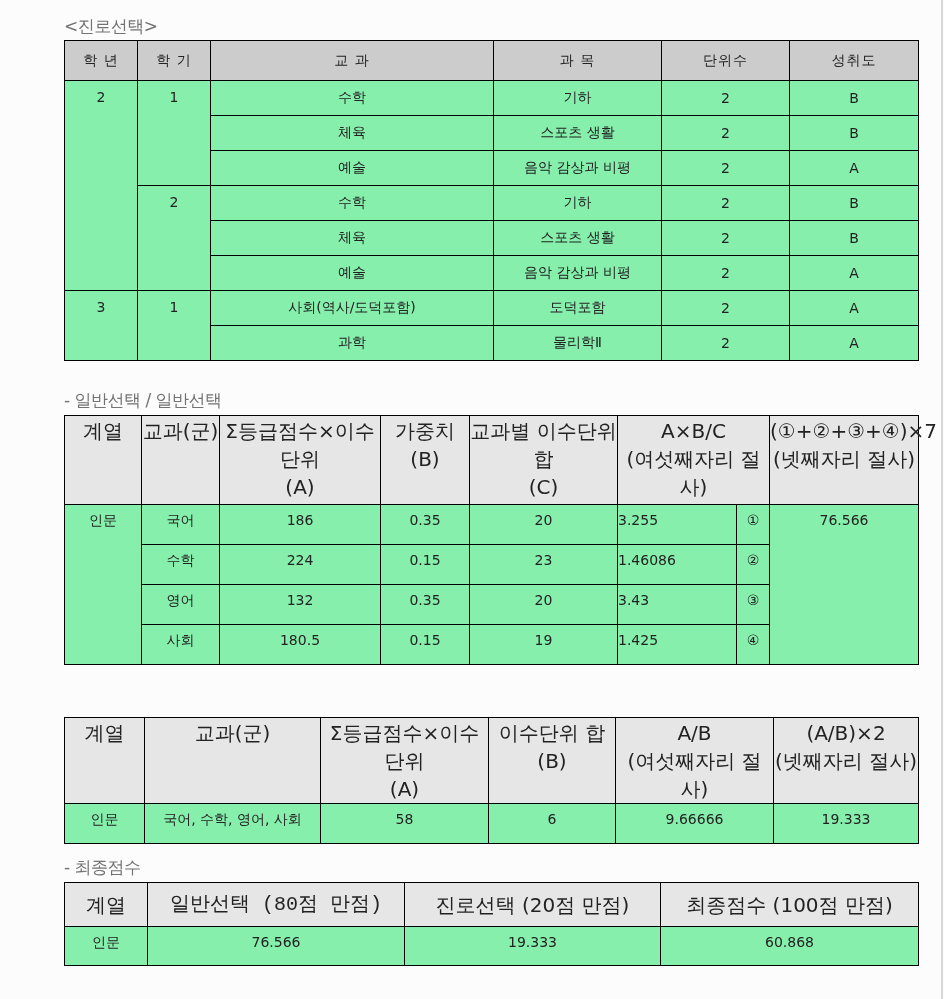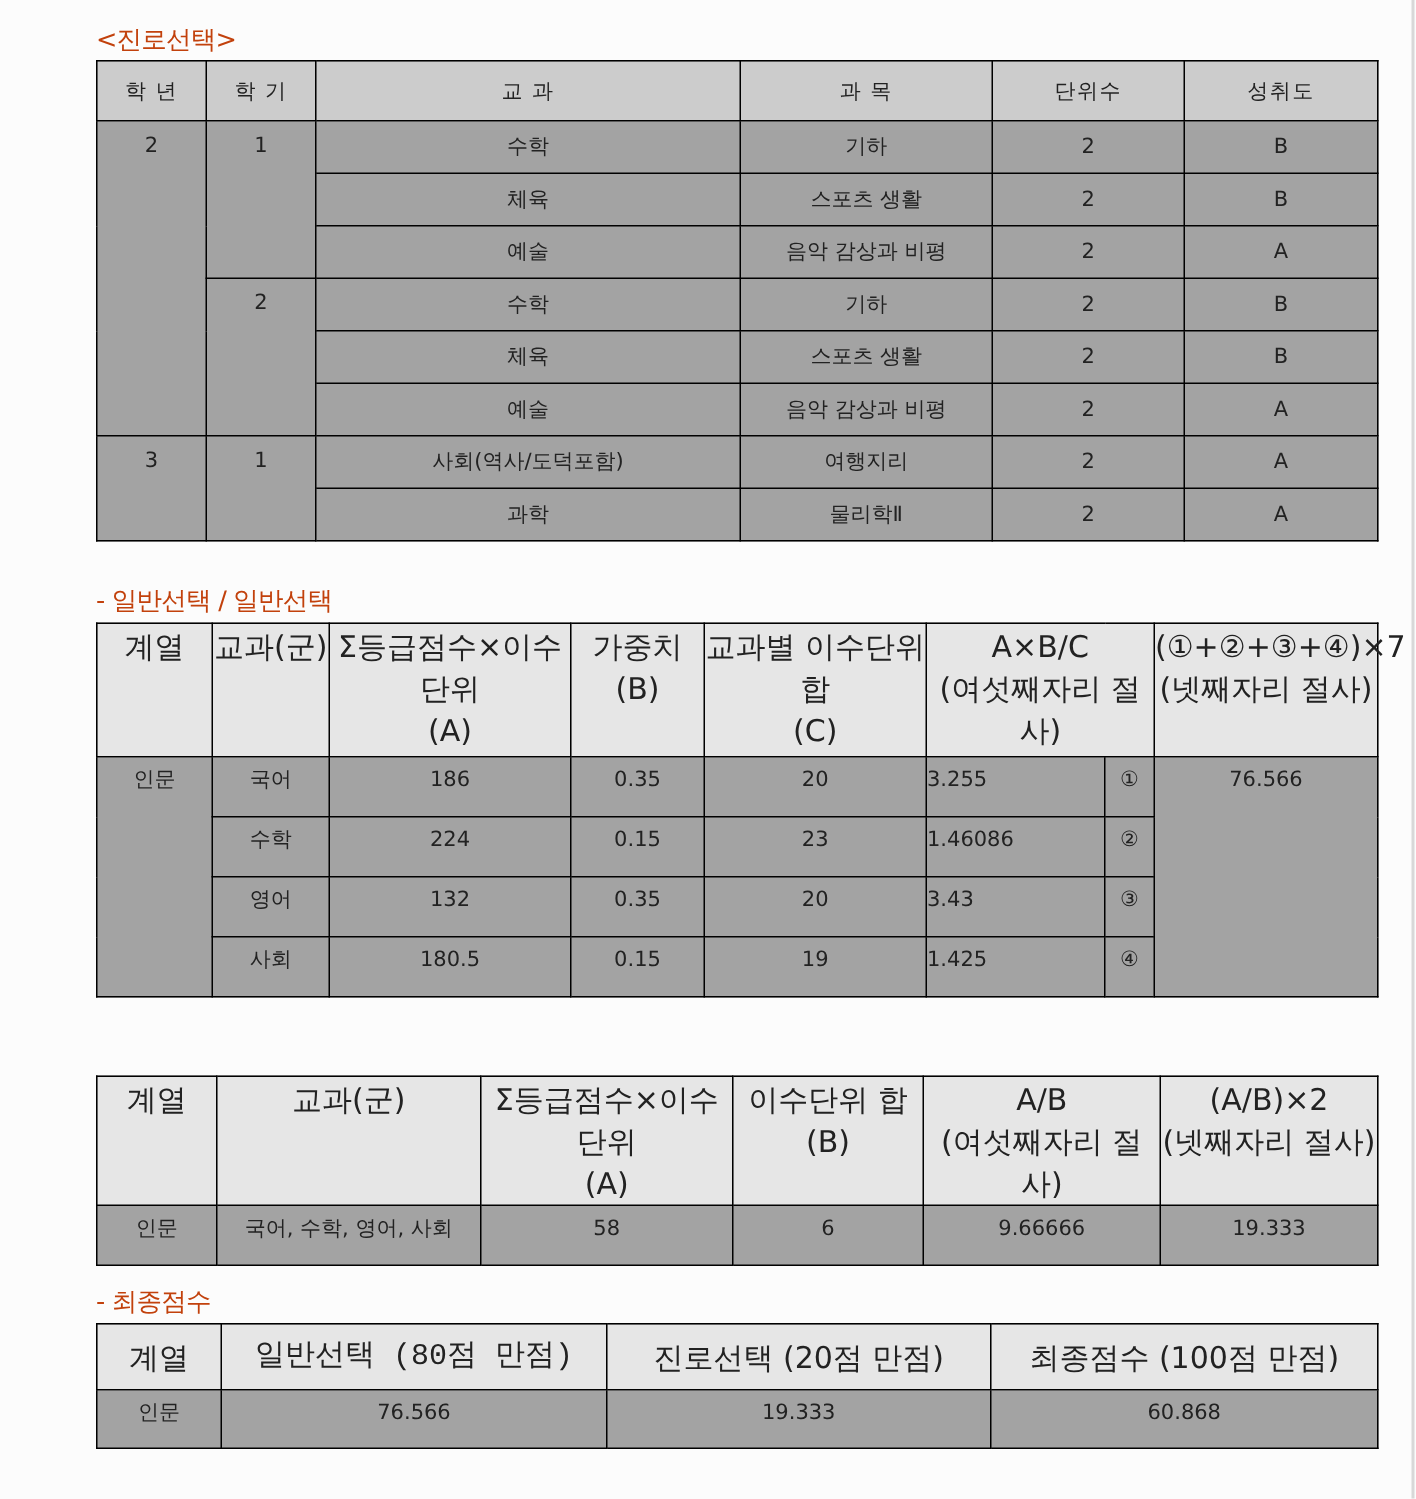--- a/index.html
+++ b/index.html
@@ -4,22 +4,22 @@
 <style>
   html, body { margin: 0; padding: 0; }
   body {
     width: 944px; height: 999px; overflow: hidden;
     background: #fcfcfc;
     font-family: "DejaVu Sans", "Liberation Sans", sans-serif;
     color: #222;
     position: relative;
   }
   .page-edge { position: absolute; left: 941px; top: 0; width: 2px; height: 999px; background: #d8d8d8; }
-  .section-title { position: absolute; left: 64px; font-size: 17px; color: #c2410c; letter-spacing: -0.5px; }
-  table { position: absolute; border-collapse: collapse; table-layout: fixed; background: #a3a3a3; font-size: 14px; }
+  .section-title { position: absolute; left: 64px; font-size: 17px; color: #737373; letter-spacing: -0.5px; }
+  table { position: absolute; border-collapse: collapse; table-layout: fixed; background: #86efac; font-size: 14px; }
   td, th { border: 1px solid #000; text-align: center; font-weight: normal; padding: 0; }
   .t1 th { background: #cccccc; height: 39px; font-size: 14px; letter-spacing: 1px; }
   .t1 td { height: 34px; vertical-align: middle; }
   .t1 td.vtop { vertical-align: top; padding-top: 8px; }
   .hdr { background: #e6e6e6; vertical-align: top; line-height: 28px; padding-top: 1px; font-size: 20px; }
   .t2 td.body { vertical-align: top; padding-top: 5px; height: 34px; line-height: 20px; }
   .t2 td.num-right { text-align: left; padding-right: 2px; }
   .t2 td.circ { width: 30px; }
   .t3 td.body, .t4 td.body { vertical-align: top; padding-top: 5px; line-height: 20px; }
 </style>
@@ -84,21 +84,21 @@
   <tr>
     <td>예술</td>
     <td>음악 감상과 비평</td>
     <td>2</td>
     <td>A</td>
   </tr>
   <tr>
     <td rowspan="2" class="vtop">3</td>
     <td rowspan="2" class="vtop">1</td>
     <td>사회(역사/도덕포함)</td>
-    <td>여행지리</td>
+    <td>도덕포함</td>
     <td>2</td>
     <td>A</td>
   </tr>
   <tr>
     <td>과학</td>
     <td>물리학Ⅱ</td>
     <td>2</td>
     <td>A</td>
   </tr>
 </tbody>

